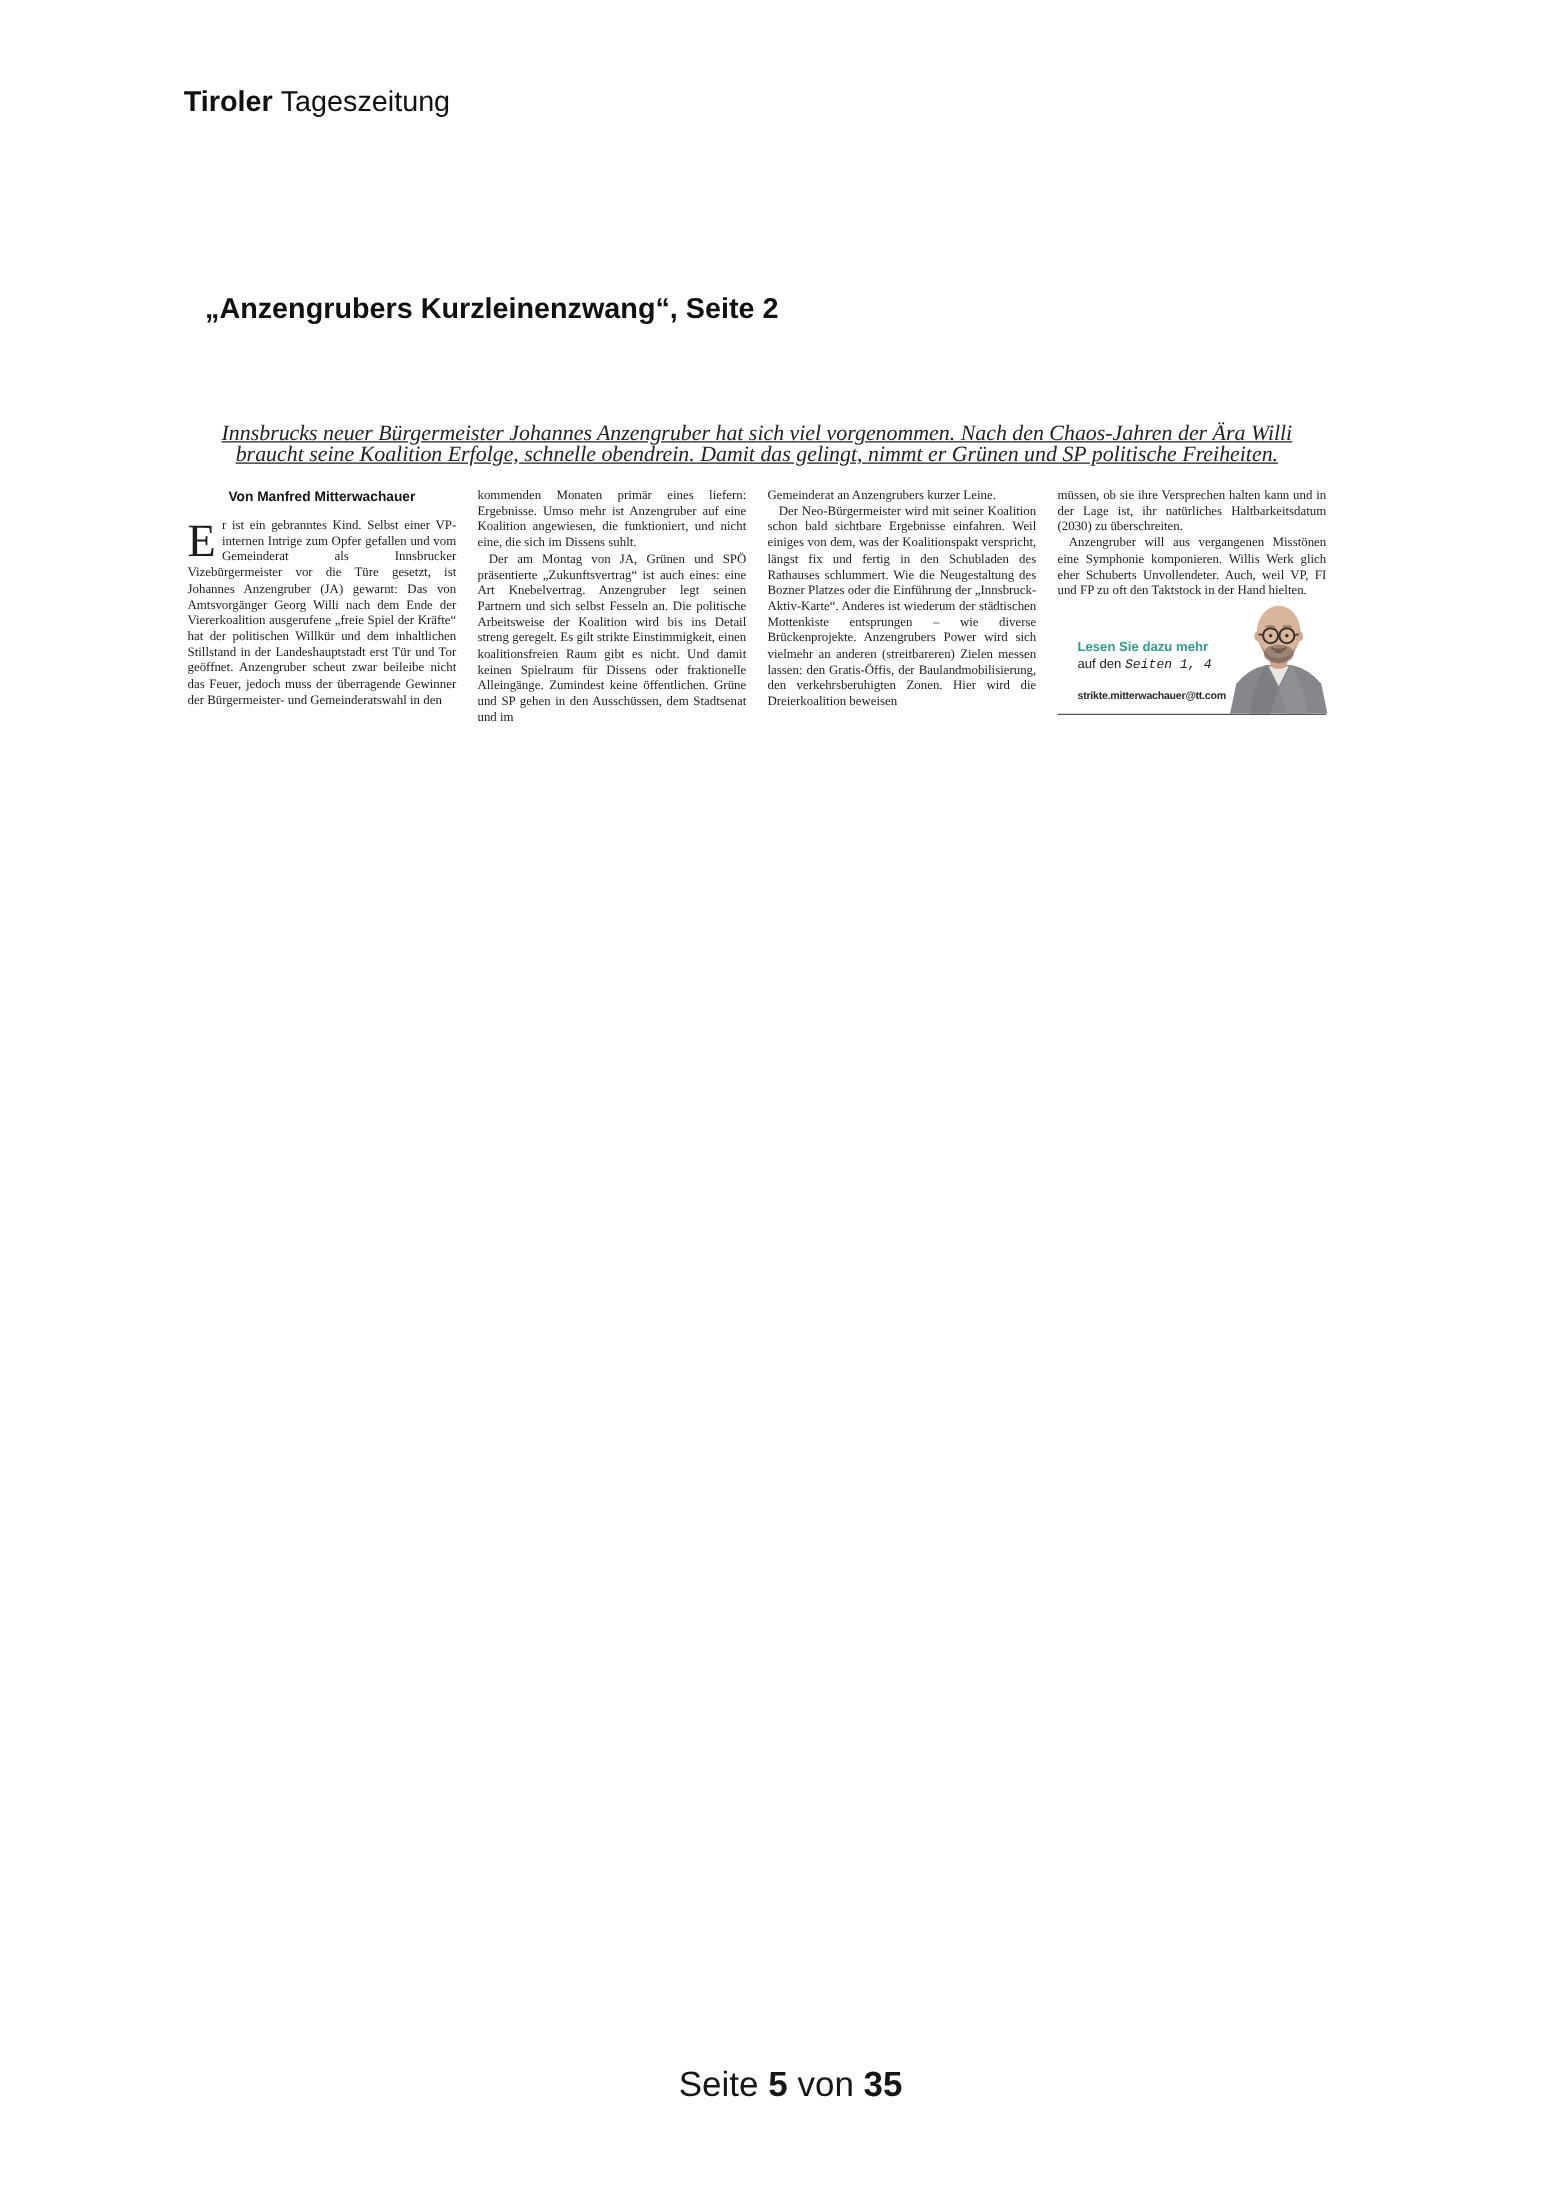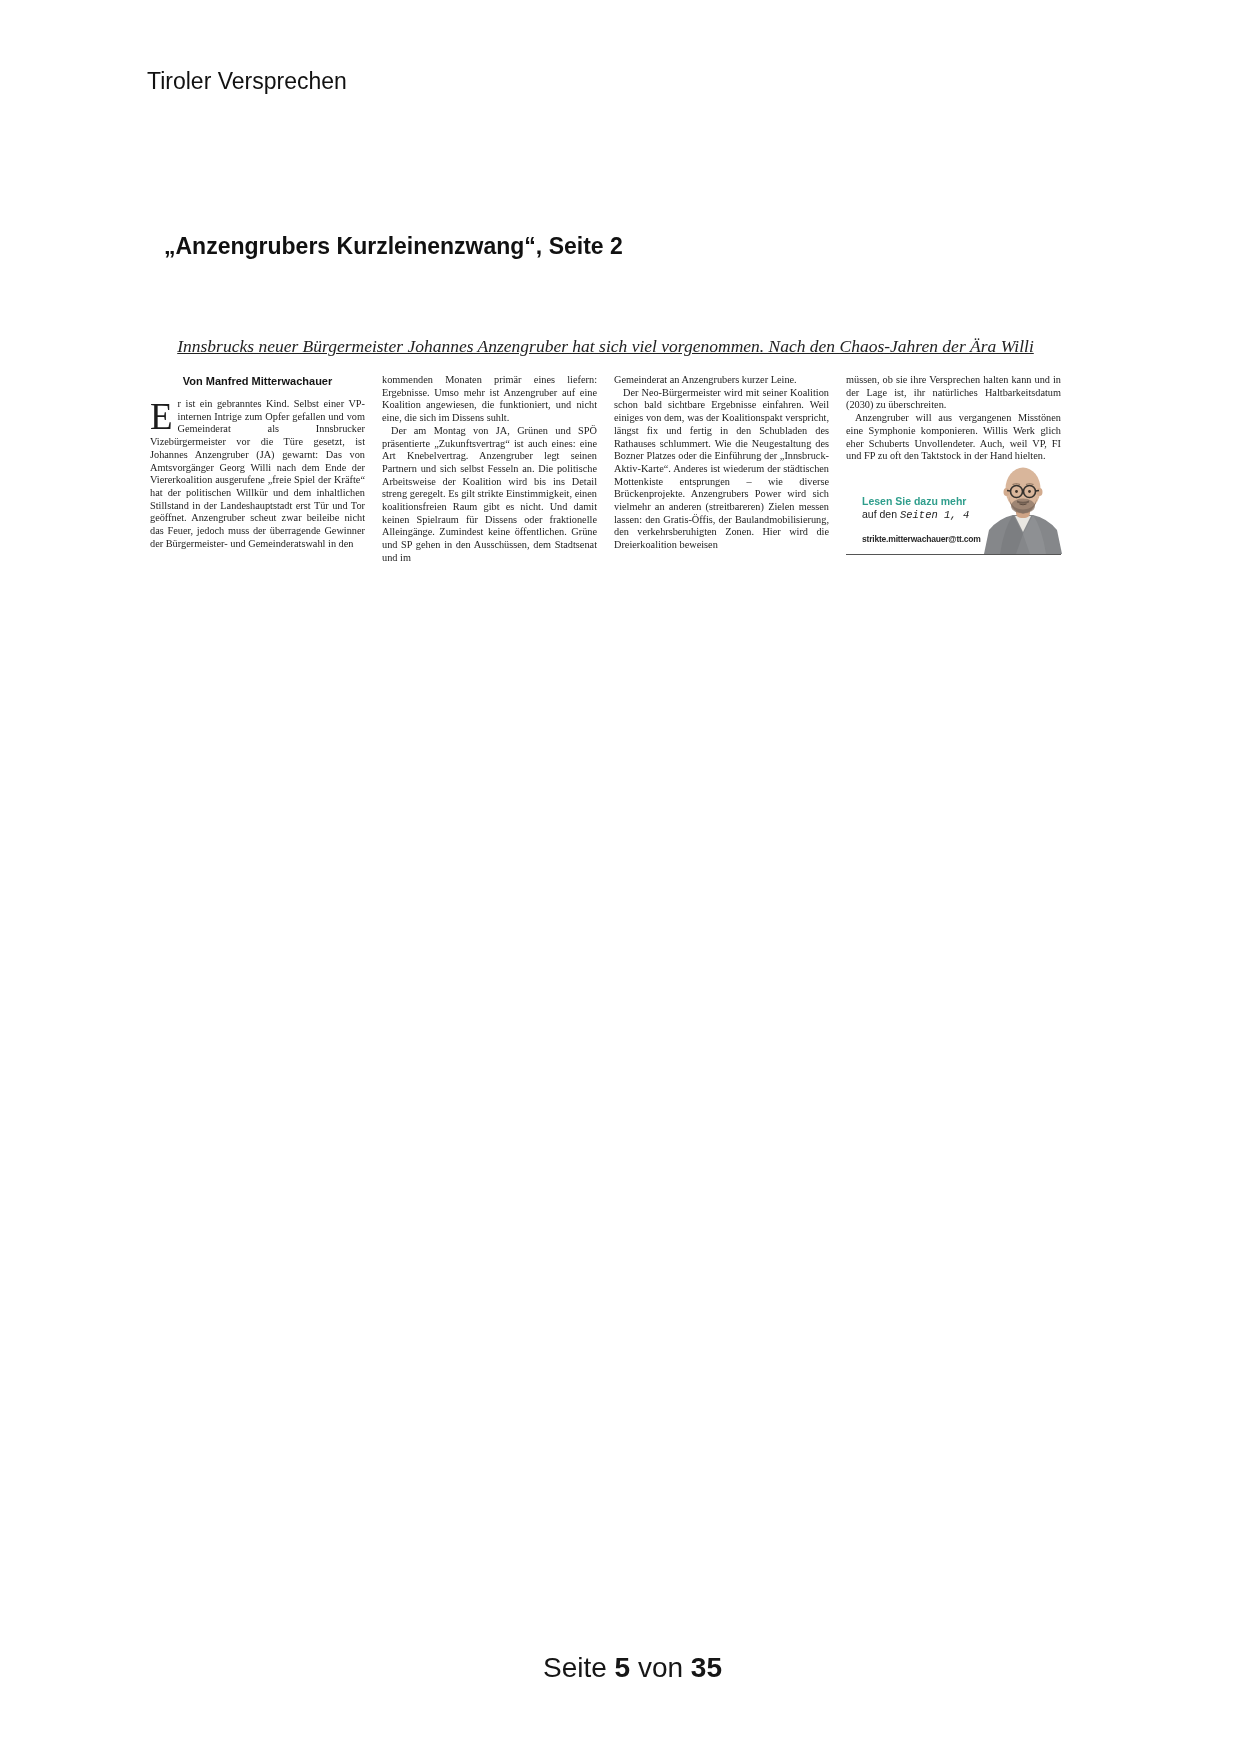--- a/index.html
+++ b/index.html
@@ -1,21 +1,21 @@
 <!DOCTYPE html>
 <html lang="de"><head>
 <meta charset="utf-8">
 <style>
   html,body{margin:0;padding:0;background:#ffffff;}
   .page{position:relative;width:1241px;height:1754px;background:#ffffff;overflow:hidden;
         font-family:"Liberation Sans",sans-serif;color:#1b1b1b;}
 
   
   .masthead{position:absolute;left:147px;top:68px;font-size:23px;line-height:26px;color:#111;}
-  .masthead b{font-weight:normal;}
+  .masthead b{font-weight:bold;}
   .ref-headline{position:absolute;left:164px;top:233px;font-size:23px;line-height:27px;
                 font-weight:bold;color:#111;}
 
   
   .article{position:absolute;left:150px;top:336px;width:911px;color:#1c1c1c;}
   .headline{margin:0;text-align:center;font-family:"Liberation Serif",serif;
             font-style:italic;font-weight:normal;font-size:56px;line-height:56px;color:#1a1a1a;}
   .lede{margin:2px 0 0 0;text-align:center;font-family:"Liberation Serif",serif;
         font-style:italic;font-size:17.5px;line-height:17px;color:#222;text-decoration:underline;}
   .cols{display:flex;gap:17px;margin-top:19px;}
@@ -41,29 +41,30 @@
   .footer{position:absolute;left:12px;top:1655px;width:100%;text-align:center;
           font-size:28px;line-height:26px;color:#161616;}
   .footer b{font-weight:bold;}
 </style>
 </head>
 <body>
 
 <div class="page">
 
   <div class="masthead">
-    <b>Tiroler </b><span>Versprechen</span>
+    <b>Tiroler </b><span>Tageszeitung</span>
   </div>
 
   <div class="ref-headline">„Anzengrubers Kurzleinenzwang“, Seite 2</div>
 
   <div class="article">
 
     <p class="lede">
       <span>Innsbrucks neuer Bürgermeister Johannes Anzengruber hat sich viel vorgenommen. Nach den Chaos-Jahren der Ära Willi</span><br>
+      <span>braucht seine Koalition Erfolge, schnelle obendrein. Damit das gelingt, nimmt er Grünen und SP politische Freiheiten.</span>
     </p>
 
     <div class="cols">
 
       <div class="col">
         <div class="byline">Von Manfred Mitterwachauer</div>
         <p class="body-text">
           <span class="dropcap">E</span><span>r ist ein gebranntes Kind. Selbst einer VP-internen Intrige zum Opfer gefallen und vom Gemeinderat als Innsbrucker Vizebürgermeister vor die Türe gesetzt, ist Johannes Anzengruber (JA) gewarnt: Das von Amtsvorgänger Georg Willi nach dem Ende der Viererkoalition ausgerufene „freie Spiel der Kräfte“ hat der politischen Willkür und dem inhaltlichen Stillstand in der Landeshauptstadt erst Tür und Tor geöffnet. Anzengruber scheut zwar beileibe nicht das Feuer, jedoch muss der überragende Gewinner der Bürgermeister- und Gemeinderatswahl in den</span>
         </p>
       </div>

